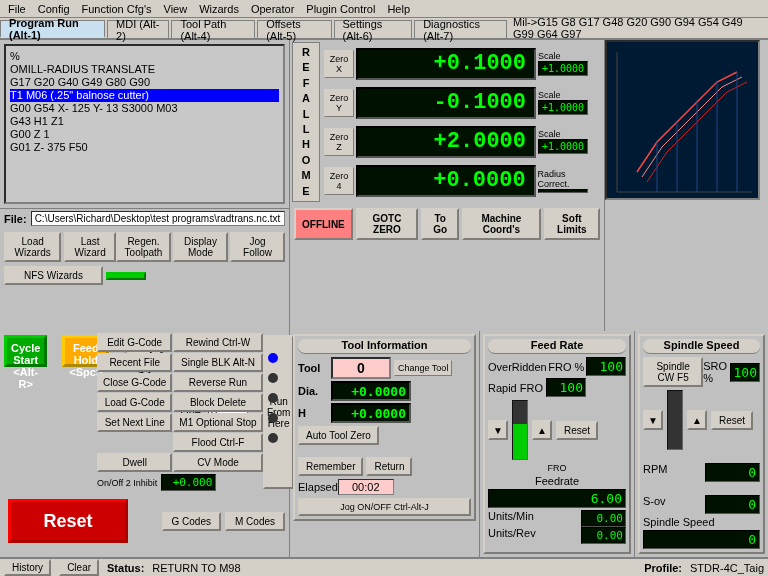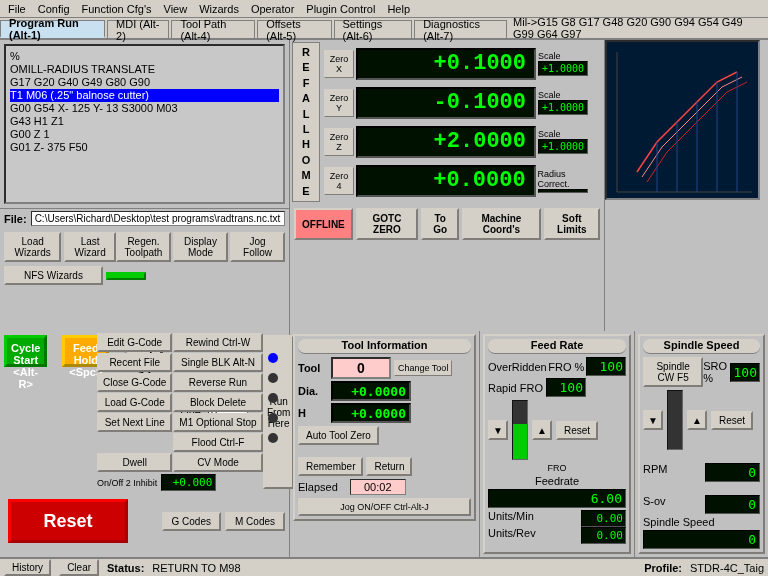--- a/index.html
+++ b/index.html
@@ -322,21 +322,21 @@
         </div>
         
         <div style="display:flex; gap:3px; margin-top:3px;">
           <button class="tool-btn">Auto Tool Zero</button>
         </div>
         <div style="display:flex; gap:3px; margin-top:12px;">
           <button class="tool-btn">Remember</button>
           <button class="tool-btn">Return</button>
         </div>
         
-        <div style="display:flex; align-items:center; gap:12px; margin-top:3px;">
+        <div style="display:flex; align-items:center; gap:0; margin-top:3px;">
           <span>Elapsed</span>
           <div class="elapsed-display">00:02</div>
         </div>
         
         <button style="background:#d4d0c8; border:2px outset #d4d0c8; padding:2px 4px; cursor:pointer; font-size:9px; margin-top:3px; width:100%;">Jog ON/OFF Ctrl-Alt-J</button>
       </div>
     </div>
 
     <div style="width:155px; border-right:1px solid #808080; padding:3px;">
       <div style="border:2px outset #d4d0c8; padding:3px; height:100%;">

